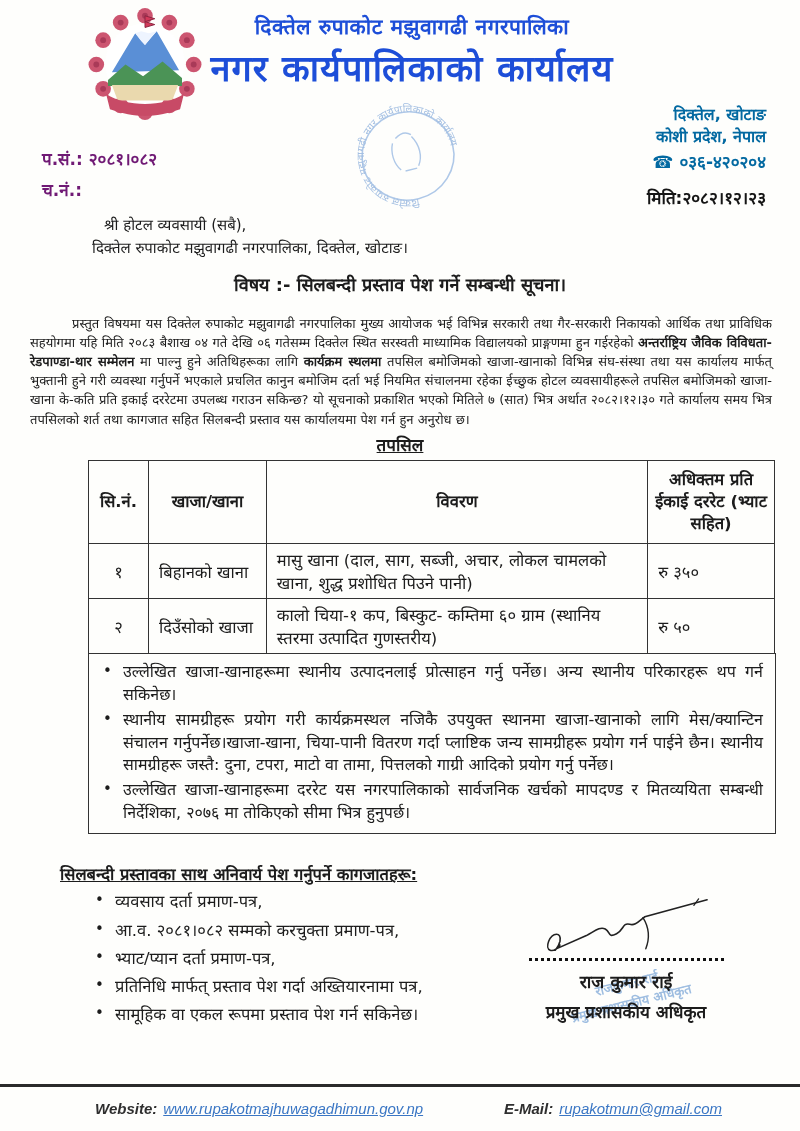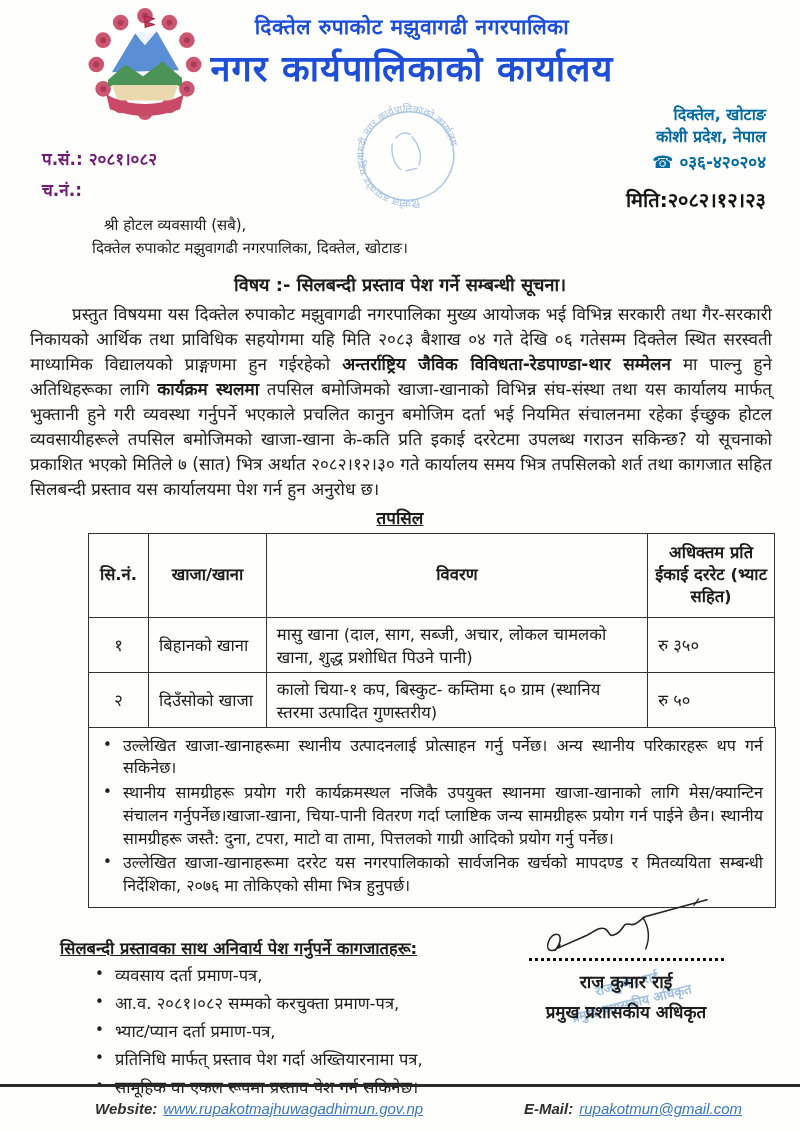--- a/index.html
+++ b/index.html
@@ -11,27 +11,27 @@
   
   .hdr{position:absolute;top:0;left:0;width:100%;height:300px;}
   .logo{position:absolute;left:86px;top:8px;width:118px;height:112px;}
   .org-block{position:absolute;left:168px;top:12px;width:488px;text-align:center;color:#1d4ed8;}
   .org-l1{font-size:21px;font-weight:700;letter-spacing:.5px;}
   .org-l2{font-size:36px;font-weight:700;margin-top:3px;letter-spacing:1px;}
   .stamp-c{position:absolute;left:332px;top:96px;width:152px;height:120px;opacity:.62;transform:rotate(-14deg);}
   .addr{position:absolute;right:34px;top:104px;text-align:right;color:#0369a1;font-weight:600;font-size:16px;line-height:1.4;}
   .addr .phone{font-size:17px;margin-top:2px;}
   .refs{position:absolute;left:42px;top:144px;color:#701a75;font-weight:600;font-size:17px;line-height:1.8;}
-  .date{position:absolute;right:34px;top:186px;font-size:20px;font-weight:600;color:#151515;}
+  .date{position:absolute;right:34px;top:186px;font-size:17px;font-weight:600;color:#151515;}
   .rcpt{position:absolute;left:92px;top:214px;font-size:15px;line-height:1.5;}
   .rcpt .r1{padding-left:12px;}
   .subject{position:absolute;left:0;top:272px;width:100%;text-align:center;font-size:18px;font-weight:700;}
   
   .flow{position:absolute;top:300px;left:0;width:100%;}
-  .para{margin:2px 28px 4px 30px;font-size:17px;line-height:1.47;text-align:justify;text-indent:42px;}
+  .para{margin:14px 28px 4px 30px;font-size:13px;line-height:1.47;text-align:justify;text-indent:42px;}
   .bold{font-weight:700;}
   .tapasil{text-align:center;font-weight:700;text-decoration:underline;font-size:17px;margin:3px 0 4px;}
   table.rates{border-collapse:collapse;margin-left:88px;width:687px;font-size:16.5px;}
   table.rates th,table.rates td{border:1.6px solid #333;padding:4px 10px;vertical-align:middle;}
   table.rates th{font-weight:600;text-align:center;line-height:1.35;padding:8px 6px;}
   td.c{text-align:center;}
   td.rate{vertical-align:top;padding-top:8px;white-space:nowrap;}
   .notes-box{margin:-1px 0 0 88px;width:660px;border:1.6px solid #333;padding:5px 12px 7px 14px;font-size:16px;line-height:1.42;}
   .note{display:flex;margin:2px 0;}
   .bullet{width:20px;flex:0 0 20px;text-align:left;font-size:15px;}
@@ -42,21 +42,21 @@
   
   .sig{position:absolute;top:896px;right:44px;width:260px;text-align:center;}
   .sig svg.squiggle{display:block;margin:0 auto;}
   .dotline{width:195px;margin:-6px auto 0;border-bottom:3px dotted #111;height:2px;}
   .sig-name{font-size:17.5px;font-weight:600;margin-top:8px;position:relative;z-index:2;}
   .sig-title{font-size:17px;font-weight:600;margin-top:7px;position:relative;z-index:2;}
   .stamp-s{position:absolute;left:28px;top:78px;width:210px;color:#5f93cf;opacity:.6;transform:rotate(-14deg);
     font-size:13px;line-height:1.5;z-index:1;font-weight:600;}
   
   .footer{position:absolute;left:0;right:0;top:1084px;border-top:3px solid #2a2a2a;
-    padding:13px 58px 0 95px;display:flex;justify-content:space-between;
+    padding:13px 78px 0 95px;display:flex;justify-content:space-between;
     font-family:"Liberation Sans",sans-serif;font-style:italic;font-size:15px;color:#2f2f2f;}
   .footer .lbl{font-weight:600;margin-right:6px;}
   .footer a{color:#3a76c4;text-decoration:underline;cursor:pointer;}
 </style>
 </head>
 <body>
 
 <div class="page">
 
   <div class="hdr">

